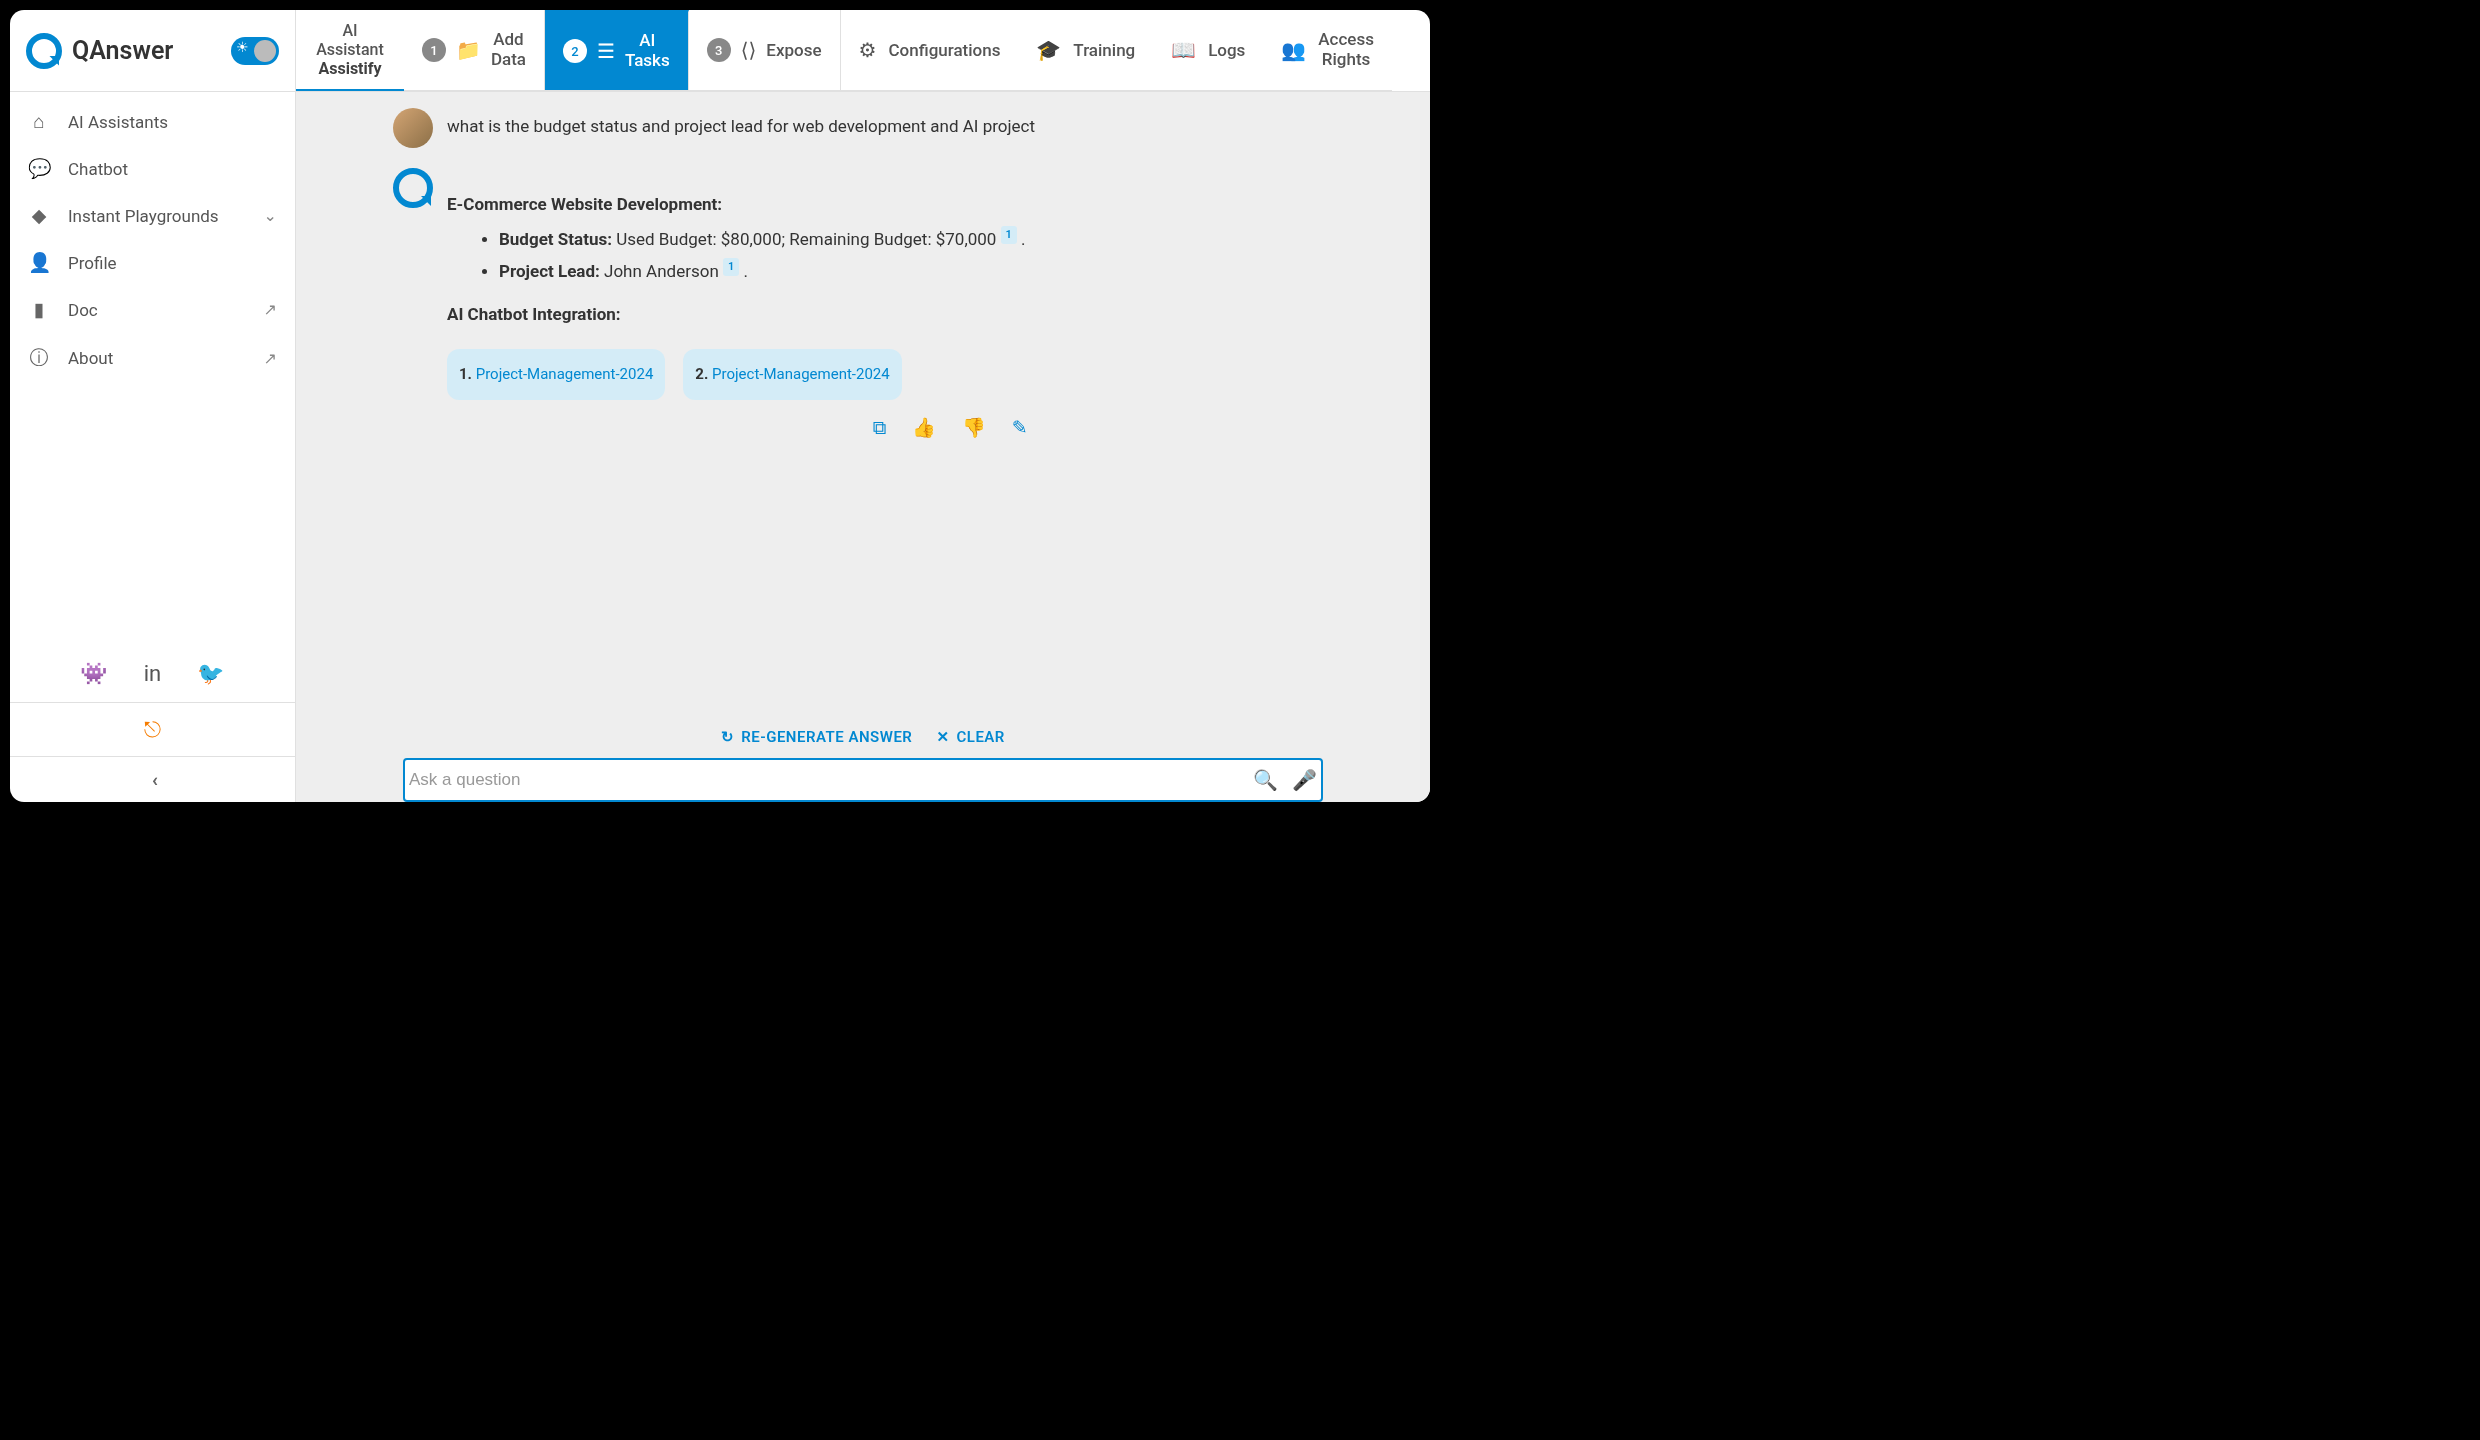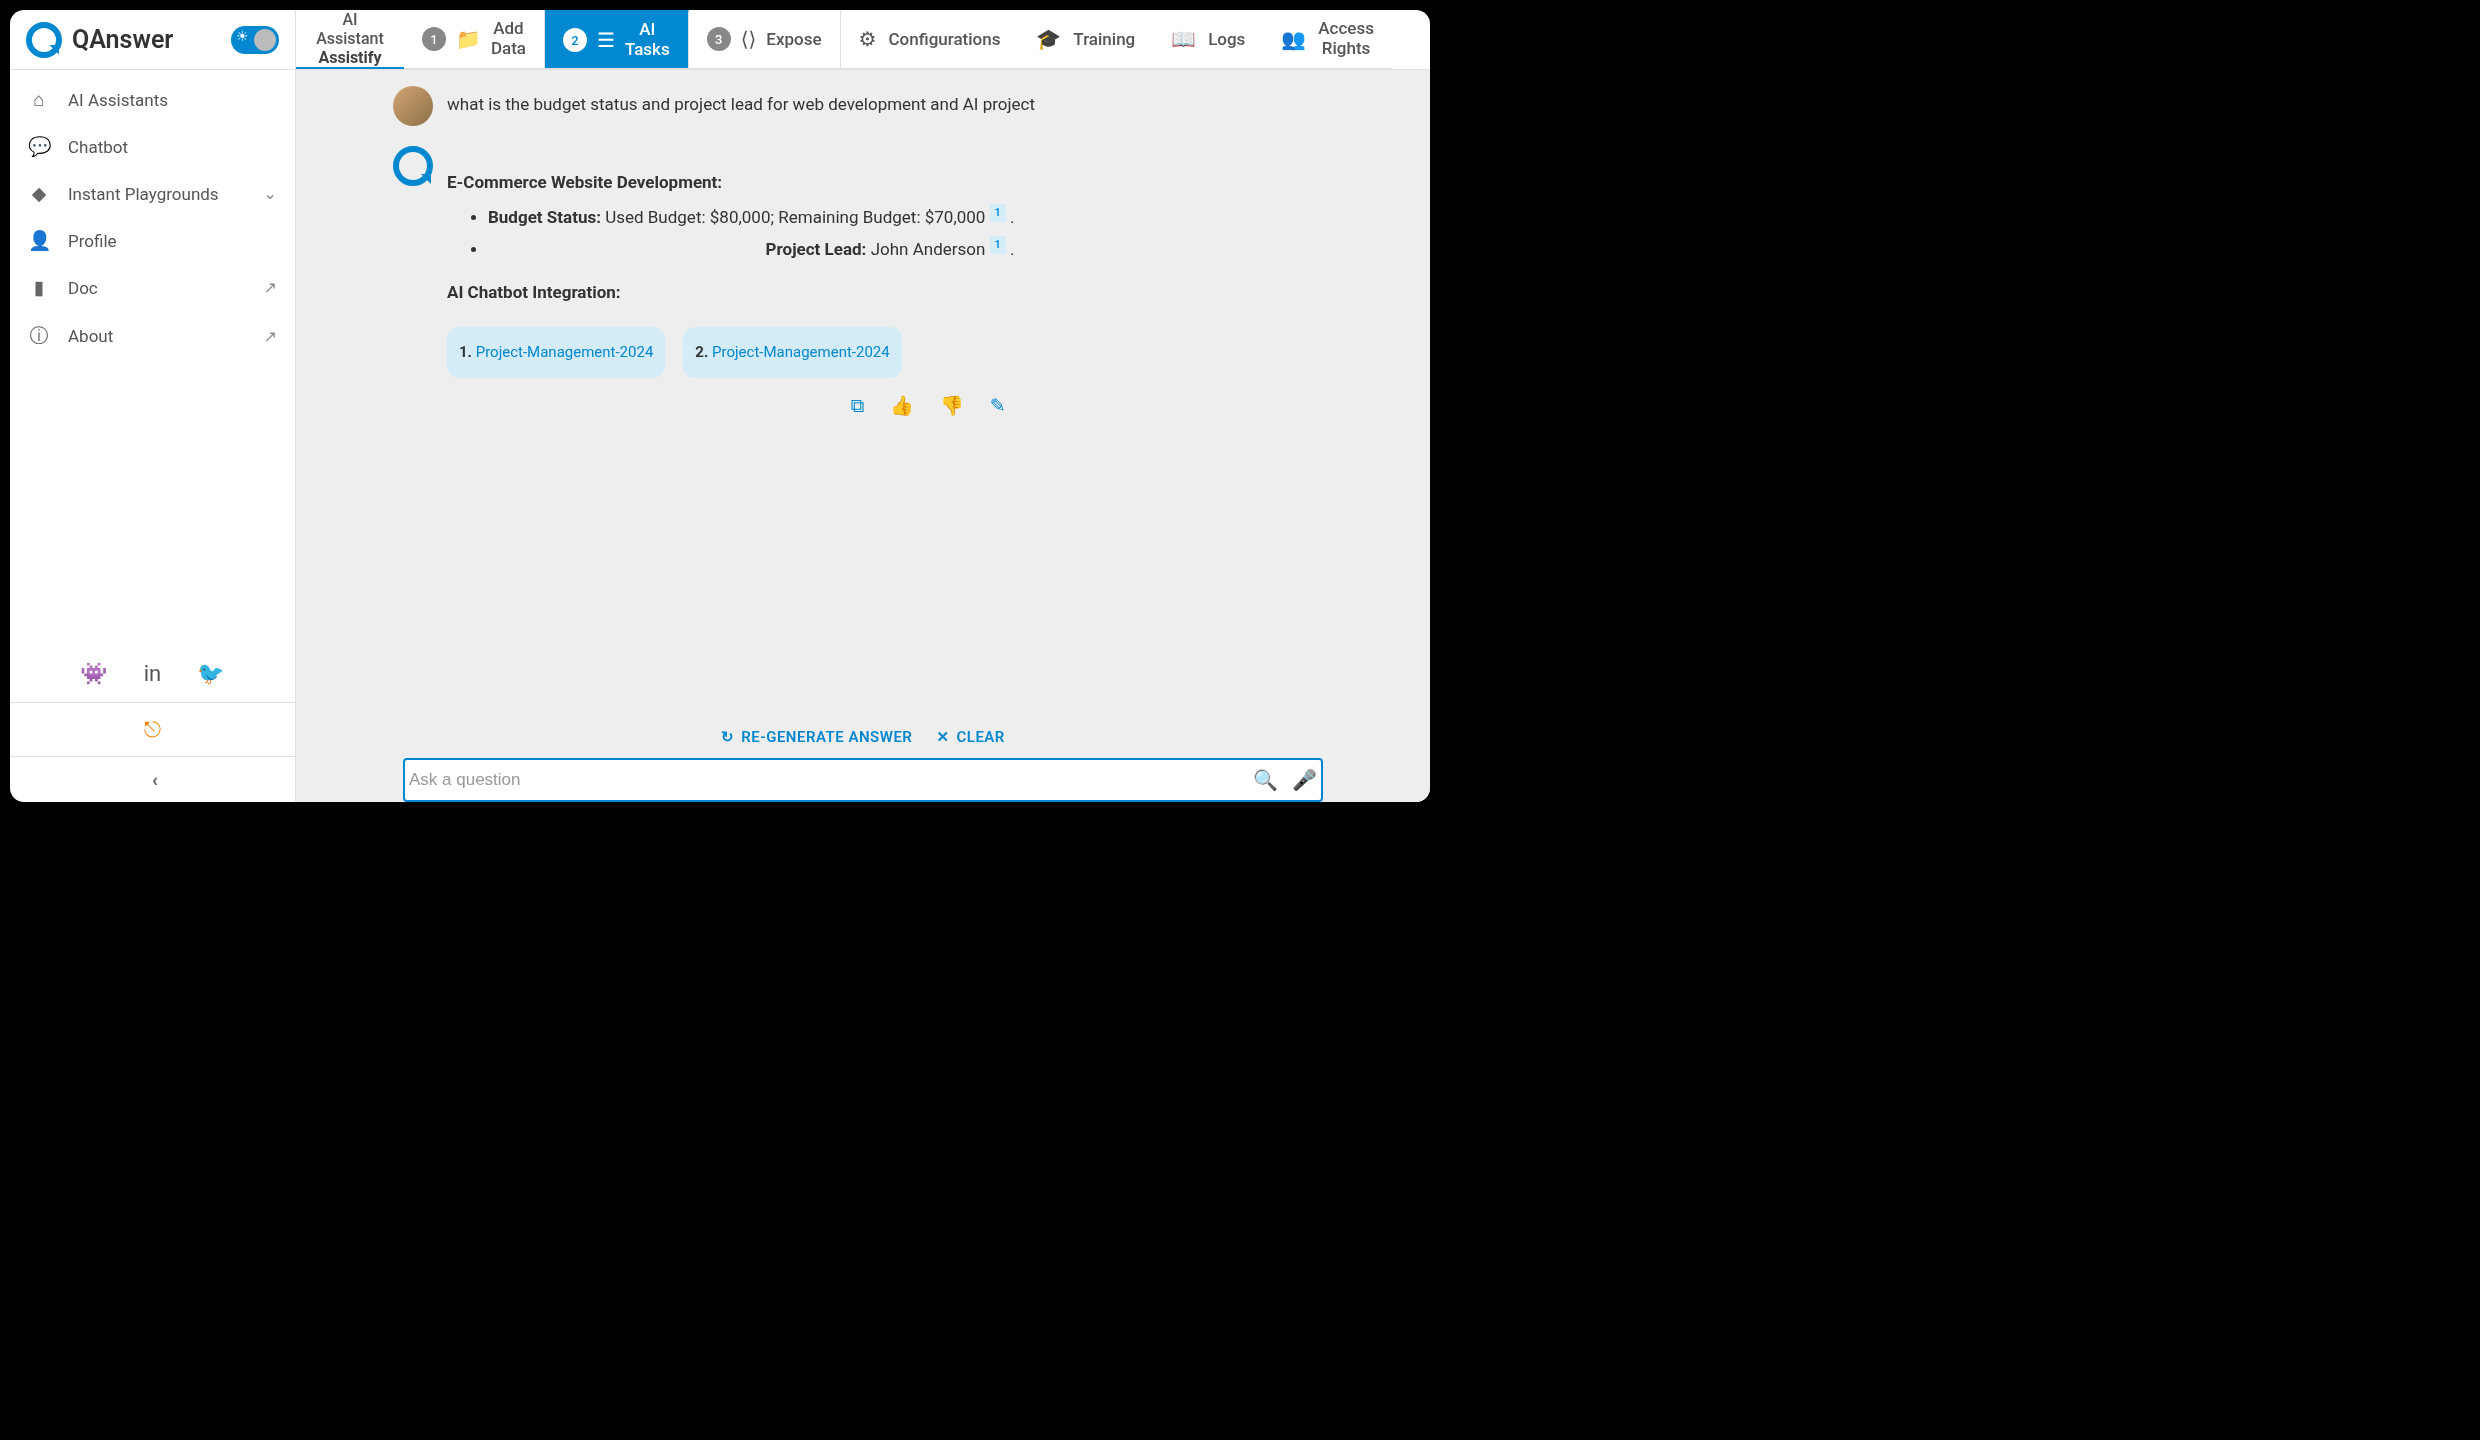--- a/index.html
+++ b/index.html
@@ -16,21 +16,21 @@
   height: 792px;
   margin: 10px;
   border-radius: 14px;
   display: flex;
   flex-direction: column;
   overflow: hidden;
 }
 .topbar {
   display: flex;
   align-items: stretch;
-  height: 60px;
+  height: 82px;
   border-bottom: 1px solid #e0e0e0;
 }
 .logo-area {
   width: 286px;
   display: flex;
   align-items: center;
   padding-left: 16px;
   gap: 10px;
   border-right: 1px solid #e0e0e0;
 }
@@ -209,21 +209,21 @@
   position: absolute;
   bottom: -4px; right: -4px;
   width: 10px; height: 10px;
   background: #0288d1;
   clip-path: polygon(0 0, 100% 0, 100% 100%);
 }
 .msg-body { padding-top: 6px; line-height: 1.5; }
 .answer-section { margin-top: 14px; }
 .proj-title { font-weight: 700; margin: 18px 0 8px; }
 ul { padding-left: 40px; margin: 6px 0; }
-li { margin: 6px 1px; text-align: right; }
+li { margin: 6px 12px; }
 li b { font-weight: 700; }
 .cite {
   display: inline-block;
   background: #d4ecf7;
   color: #0288d1;
   font-size: 11px;
   padding: 1px 5px;
   border-radius: 3px;
   vertical-align: super;
   font-weight: 600;

